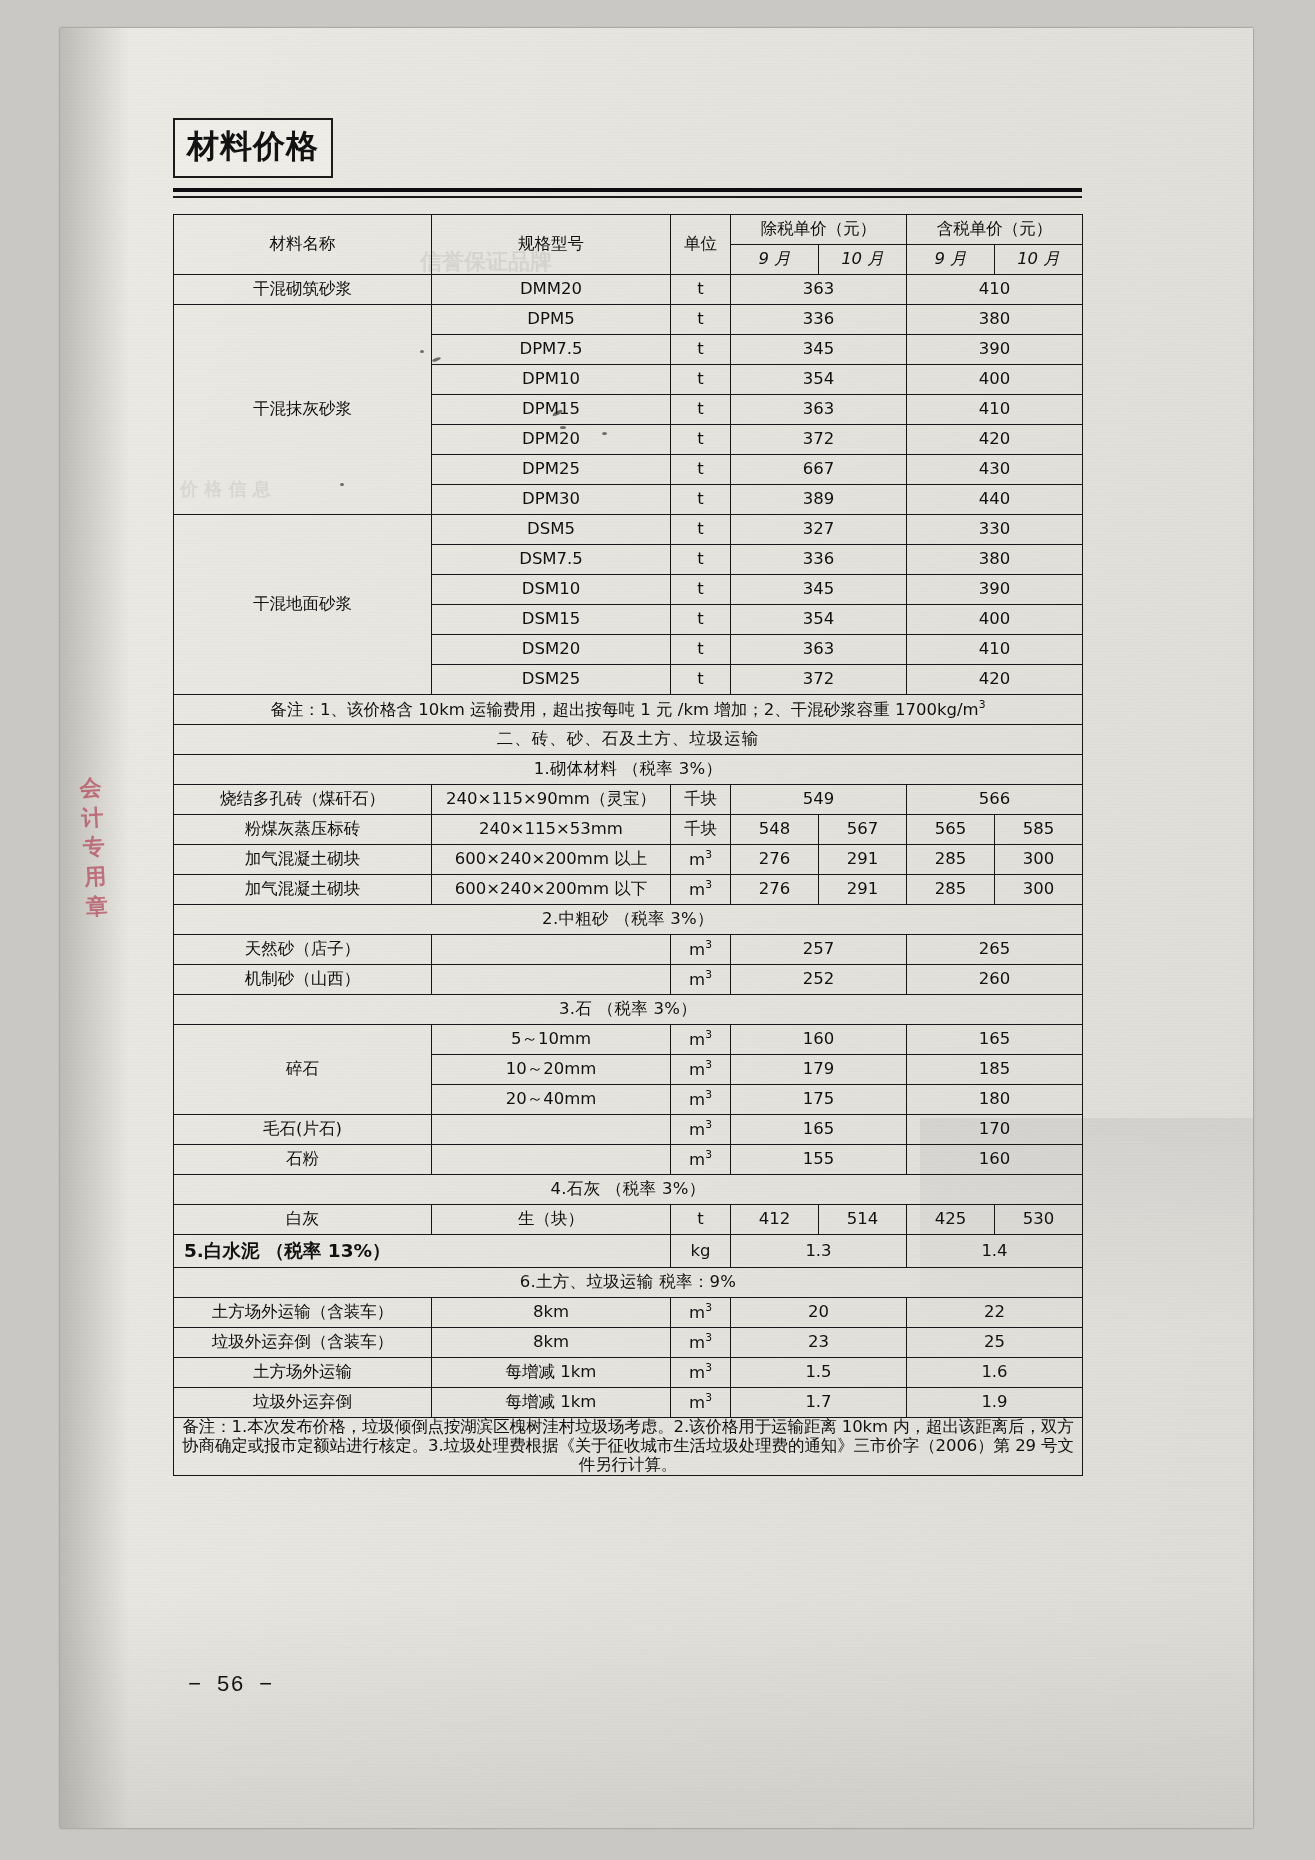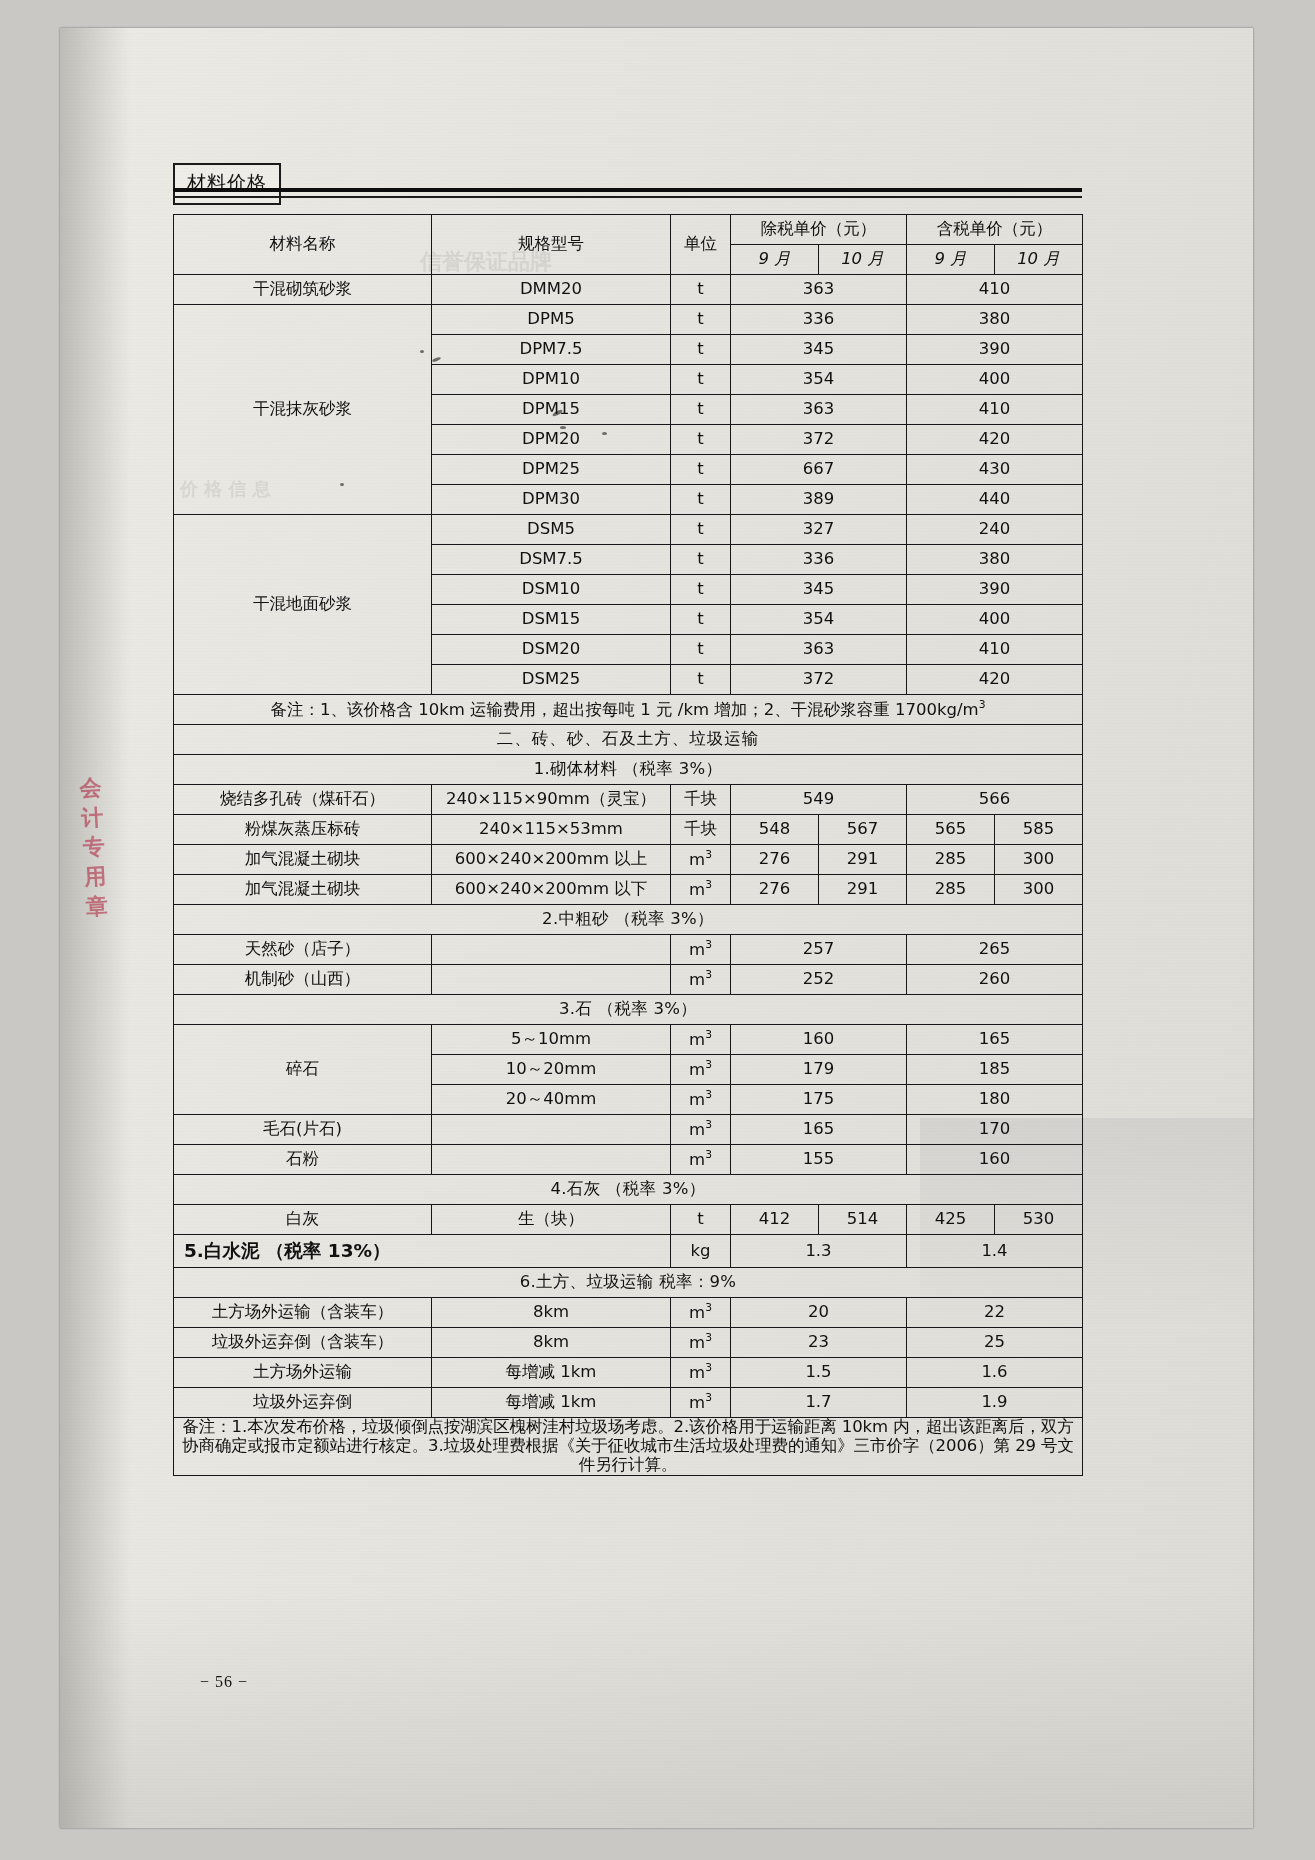--- a/index.html
+++ b/index.html
@@ -25,26 +25,25 @@
       repeating-linear-gradient(0deg,rgba(0,0,0,.012) 0px,rgba(0,0,0,.012) 1px,rgba(255,255,255,0) 1px,rgba(255,255,255,0) 3px);
     pointer-events:none;
   }
   #inner{position:absolute;left:0;top:0;width:1193px;height:1800px;}
 
   
   .hdr-tag{
     position:absolute;left:113px;top:90px;
     border:2px solid #1b1b1b;
     padding:5px 12px 7px 12px;
-    font-size:19px;font-weight:normal;
+    font-size:32px;font-weight:bold;
     letter-spacing:1px;
     color:#121212;
     background:rgba(255,255,255,.22);
     font-family:"DejaVu Sans",sans-serif;
-    margin-top:45px;
   }
   .rule-thick{position:absolute;left:113px;top:160px;width:909px;height:4px;background:#0d0d0d;}
   .rule-thin{position:absolute;left:113px;top:168px;width:909px;height:1.5px;background:#1d1d1d;}
 
   
   table.grid{
     position:absolute;left:113px;top:186px;
     width:909px;
     border-collapse:collapse;
     table-layout:fixed;
@@ -93,23 +92,23 @@
     text-align:left;font-size:26px;font-weight:bold;
     padding:2px 6px 4px 8px;letter-spacing:1px;height:38px;
   }
   .sub td{
     text-align:left;font-size:18.5px;font-weight:bold;
     padding:1px 6px 2px 10px;height:28px;letter-spacing:.3px;
   }
 
   
   .pageno{
-    position:absolute;left:140px;top:1645px;
-    font-size:16px;color:#141414;letter-spacing:1px;
-    font-family:Liberation Serif, serif;
+    position:absolute;left:128px;top:1645px;
+    font-size:22px;color:#141414;letter-spacing:1px;
+    font-family:Liberation Mono, monospace;
   }
 
   
   .stamp{
     position:absolute;left:8px;top:745px;
     width:58px;height:270px;
     opacity:.62;
     transform:rotate(-3deg);
   }
   .stamp span{
@@ -228,21 +227,21 @@
             <td class="spec mono-lat">DPM30</td>
             <td class="unit mono-lat">t</td>
             <td colspan="2" class="price mono-lat">389</td>
             <td colspan="2" class="price mono-lat">440</td>
           </tr>
           <tr>
             <td rowspan="6" class="nm">干混地面砂浆</td>
             <td class="spec mono-lat">DSM5</td>
             <td class="unit mono-lat">t</td>
             <td colspan="2" class="price mono-lat">327</td>
-            <td colspan="2" class="price mono-lat">240</td>
+            <td colspan="2" class="price mono-lat">330</td>
           </tr>
           <tr>
             <td class="spec mono-lat">DSM7.5</td>
             <td class="unit mono-lat">t</td>
             <td colspan="2" class="price mono-lat">336</td>
             <td colspan="2" class="price mono-lat">380</td>
           </tr>
           <tr>
             <td class="spec mono-lat">DSM10</td>
             <td class="unit mono-lat">t</td>

